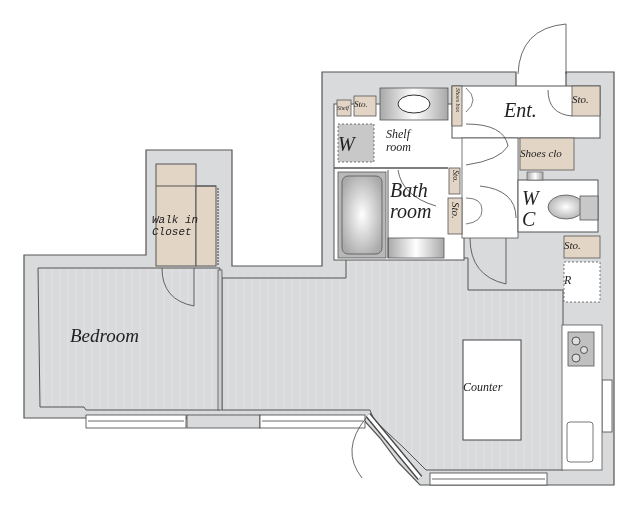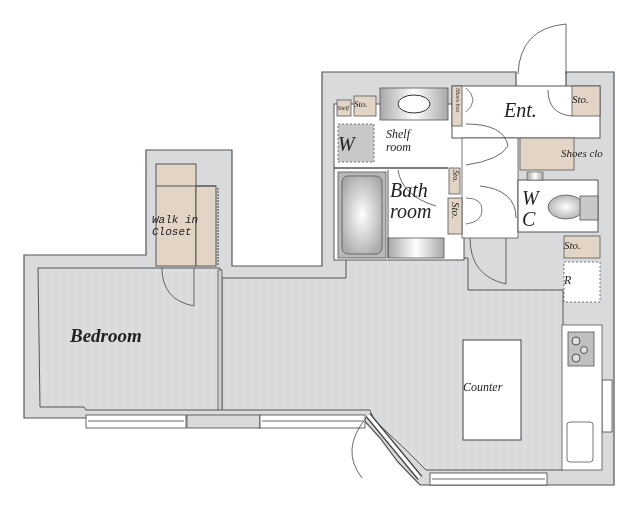--- a/index.html
+++ b/index.html
@@ -130,21 +130,21 @@
     <rect x="562" y="325" width="40" height="145" fill="#fff" stroke="#555" stroke-width="0.8"></rect>
     <rect x="568" y="332" width="26" height="34" fill="#c0c0c0" stroke="#555" stroke-width="0.8"></rect>
     <circle cx="576" cy="341" r="4" fill="#ddd" stroke="#333" stroke-width="0.8"></circle>
     <circle cx="576" cy="358" r="4" fill="#ddd" stroke="#333" stroke-width="0.8"></circle>
     <circle cx="584" cy="350" r="3.5" fill="#ddd" stroke="#333" stroke-width="0.8"></circle>
     <rect x="567" y="422" width="26" height="40" rx="3" fill="#fff" stroke="#555" stroke-width="0.8"></rect>
     <rect x="463" y="340" width="58" height="100" fill="#fff" stroke="#444" stroke-width="1"></rect>
   </g>
 </svg>
 
-<div class="lbl room-big" style="left:70px;top:326px;width:110px;font-weight:bold;">
+<div class="lbl room-big" style="left:70px;top:326px;width:110px;">
   <div>Bedroom</div>
 </div>
 <div class="lbl room-big" style="left:240px;top:326px;width:210px;">
 </div>
 <div class="lbl tiny" style="left:152px;top:215px;width:48px;font-family:Liberation Mono, monospace;">
   <div>Walk in</div>
   <div>Closet</div>
 </div>
 <div class="lbl room-sm" style="left:386px;top:128px;width:64px;">
   <div>Shelf</div>
@@ -156,21 +156,21 @@
 </div>
 <div class="lbl room-mid" style="left:504px;top:100px;width:44px;">Ent.</div>
 <div class="lbl room-mid" style="left:522px;top:188px;width:20px;">
   <div>W</div>
   <div>C</div>
 </div>
 
 <div class="lbl room-sm" style="left:463px;top:381px;width:40px;">Counter</div>
 <div class="lbl room-mid" style="left:338px;top:134px;width:36px;">W</div>
 <div class="lbl room-sm" style="left:564px;top:274px;width:36px;">R</div>
-<div class="lbl tiny" style="left:520px;top:148px;width:54px;margin-left:41px;">Shoes clo</div>
+<div class="lbl tiny" style="left:520px;top:148px;width:54px;">Shoes clo</div>
 <div class="lbl micro vert" style="left:453px;top:88px;width:8px;height:36px;">Shoes box</div>
 <div class="lbl micro" style="left:337px;top:105px;width:14px;">Shelf</div>
 
 <div class="lbl tiny" style="left:354px;top:100px;width:22px;font-size:9px;">Sto.</div>
 <div class="lbl tiny" style="left:572px;top:94px;width:28px;">Sto.</div>
 <div class="lbl tiny vert" style="left:450px;top:170px;width:9px;height:24px;font-size:8px;">Sto.</div>
 <div class="lbl tiny vert" style="left:449px;top:202px;width:12px;height:30px;">Sto.</div>
 <div class="lbl tiny" style="left:564px;top:240px;width:36px;">Sto.</div>
 
 </body></html>

